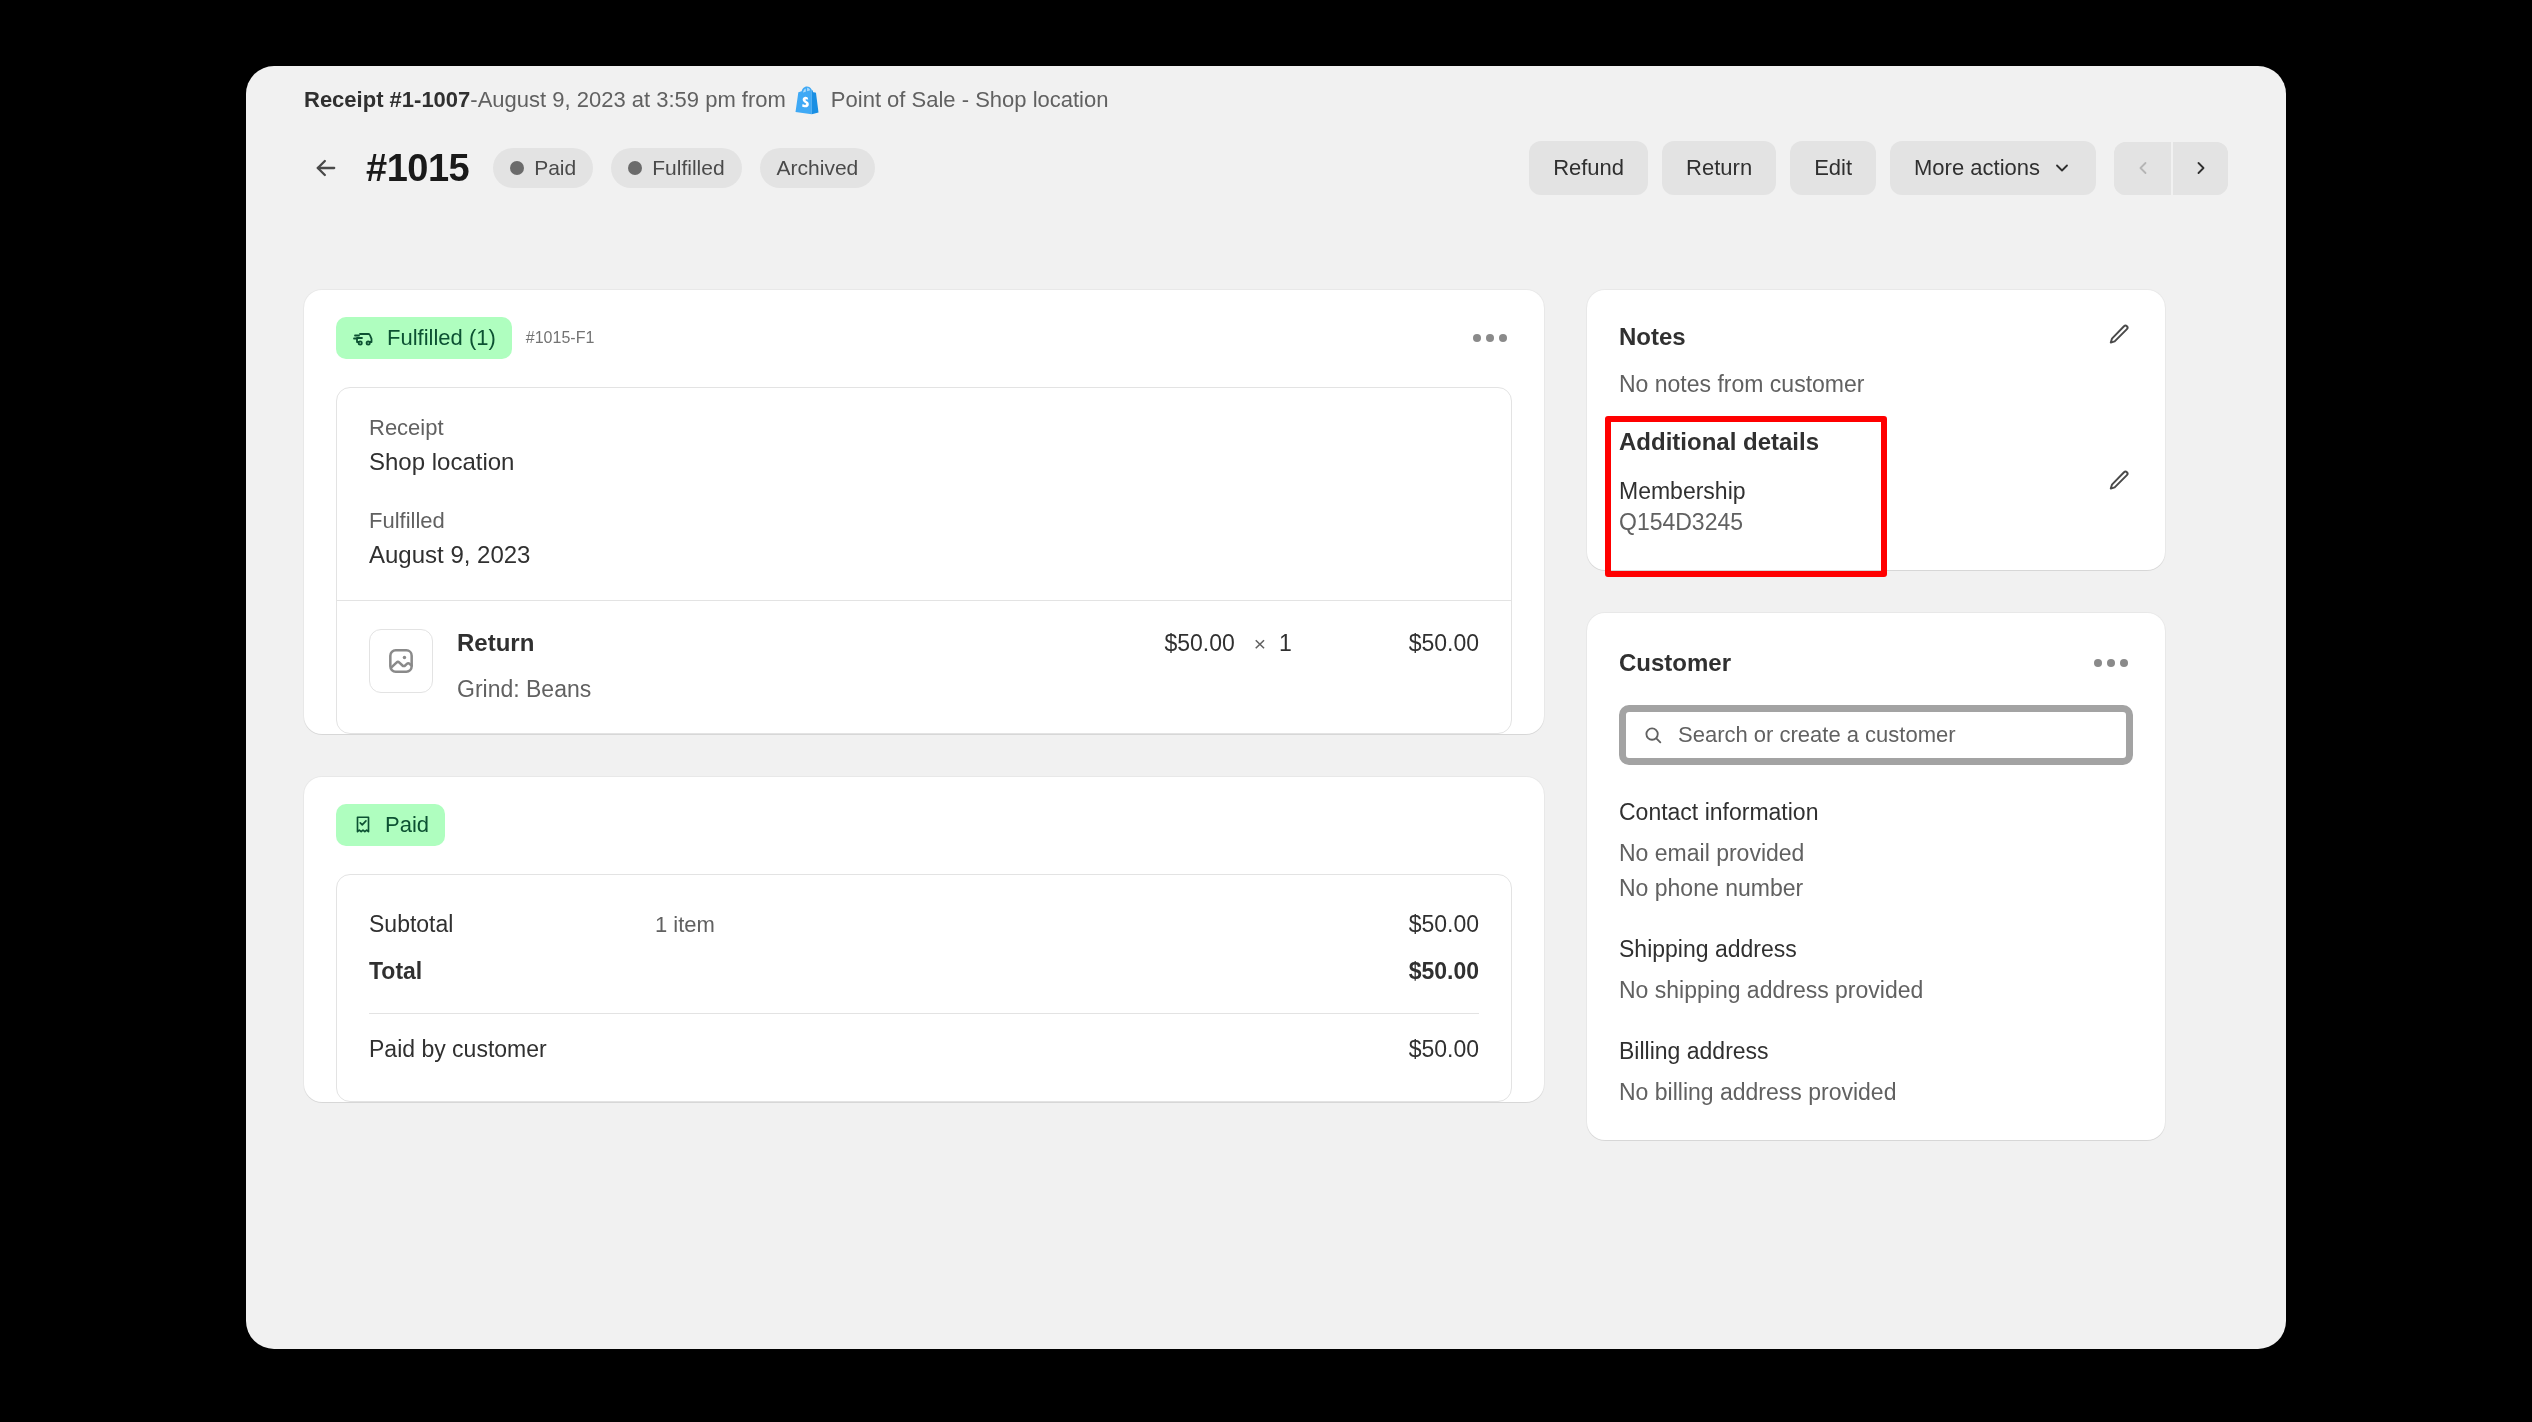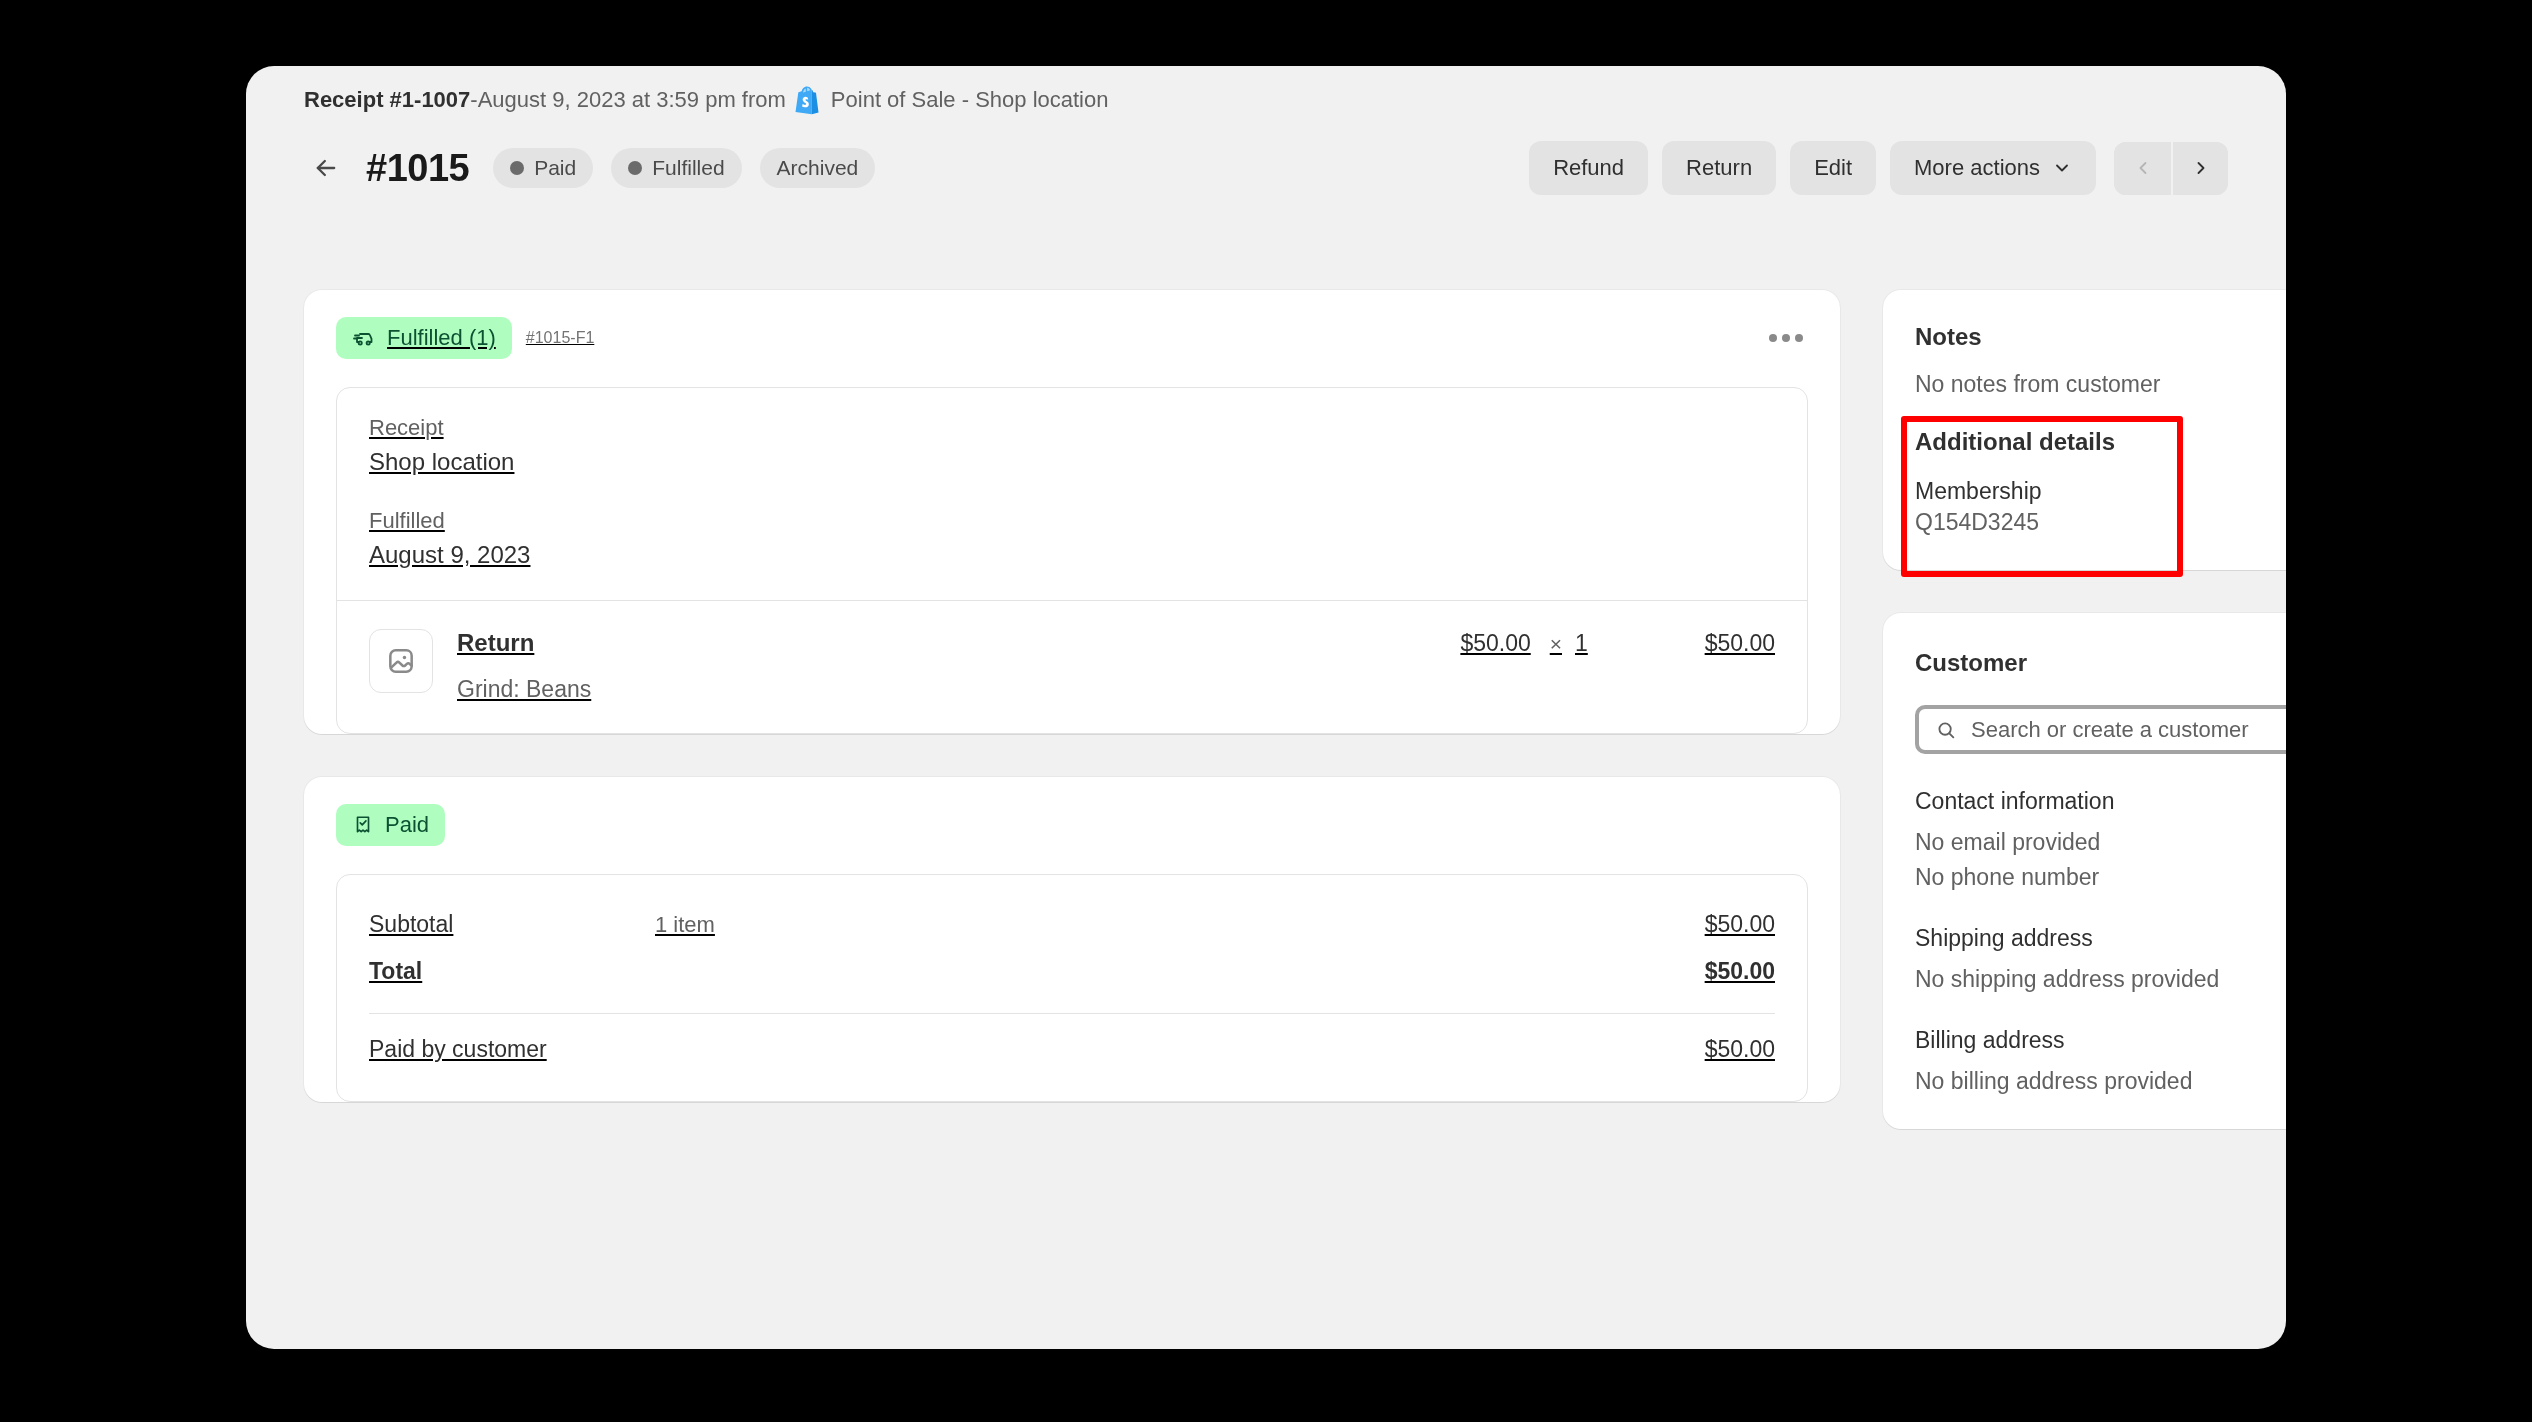--- a/index.html
+++ b/index.html
@@ -123,21 +123,21 @@
 
   
   .content {
     position: absolute;
     left: 58px; top: 224px;
     right: 58px;
     display: flex;
     gap: 43px;
     align-items: flex-start;
   }
-  .col-main { width: 1536px; flex-shrink: 0; text-decoration: underline; }
+  .col-main { width: 1240px; flex-shrink: 0; }
   .col-side { width: 578px; flex-shrink: 0; }
 
   .card {
     background: #ffffff;
     border-radius: 18px;
     box-shadow: 0 1px 0 rgba(0,0,0,0.07), 0 0 0 1px rgba(0,0,0,0.035);
     padding: 0;
   }
   .card + .card { margin-top: 43px; }
 
@@ -334,24 +334,24 @@
     font-size: 23px;
     color: #616161;
     margin-top: 4px;
   }
 
   .search-field {
     margin-top: 22px;
     display: flex;
     align-items: center;
     gap: 14px;
-    border: 4px solid #a3a3a3;
+    border: 7px solid #a3a3a3;
     border-radius: 10px;
     padding: 0 16px;
-    height: 49px;
+    height: 60px;
     background: #fff;
   }
   .search-field input {
     border: none;
     outline: none;
     flex: 1;
     font-size: 22px;
     font-family: inherit;
     color: #303030;
     background: transparent;

